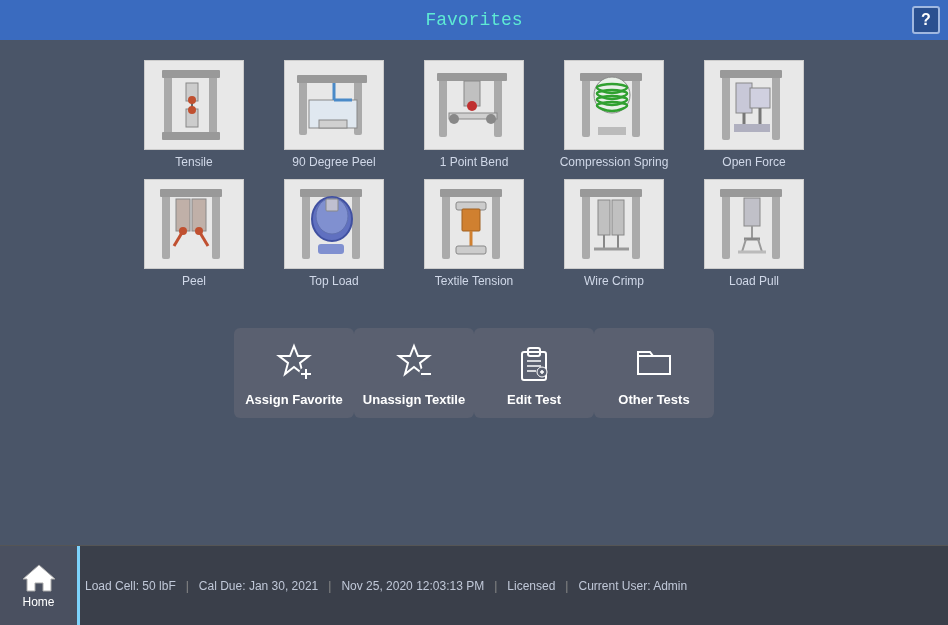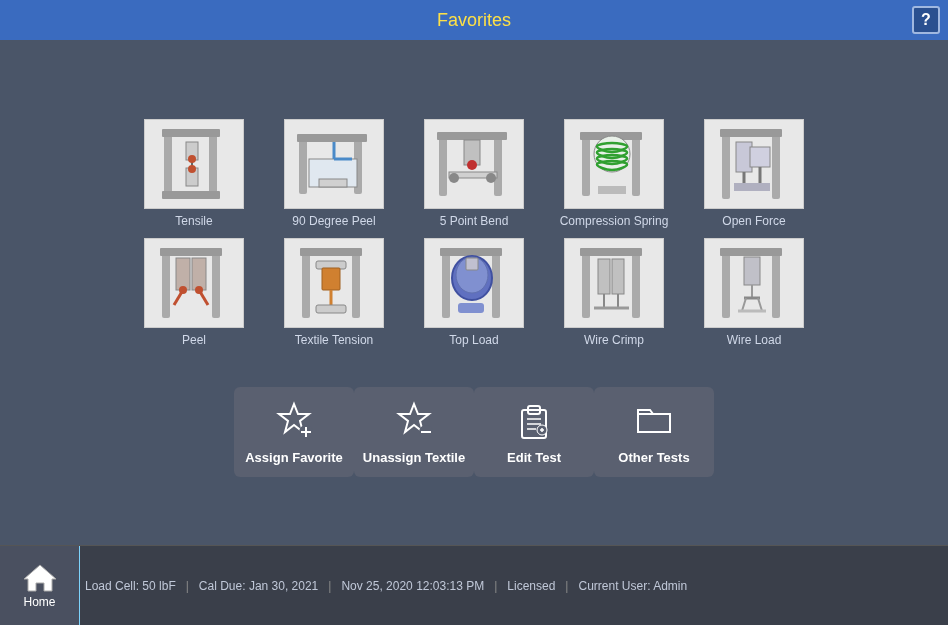--- a/index.html
+++ b/index.html
@@ -17,23 +17,24 @@
     #header {
       background: #3a6bbf;
       height: 40px;
       display: flex;
       align-items: center;
       justify-content: center;
       position: relative;
       flex-shrink: 0;
     }
     #header-title {
-      color: #fde047;
+      color: #5eead4;
       font-size: 18px;
       font-weight: normal;
+      font-family: Liberation Mono, monospace;
     }
     #help-button {
       position: absolute;
       right: 8px;
       top: 6px;
       width: 28px;
       height: 28px;
       border: 2px solid #a0b8e0;
       border-radius: 3px;
       background: #2a5090;
@@ -48,21 +49,20 @@
 
     
     #main {
       flex: 1;
       background: #4a5568;
       display: flex;
       flex-direction: column;
       align-items: center;
       padding: 20px 0 10px 0;
       overflow: hidden;
-      justify-content: center;
     }
 
     
     #test-grid {
       display: grid;
       grid-template-columns: repeat(5, 110px);
       grid-template-rows: repeat(2, auto);
       gap: 10px 30px;
       margin-bottom: 30px;
     }
@@ -138,21 +138,21 @@
     }
 
     #home-btn {
       width: 80px;
       background: #4a5060;
       display: flex;
       flex-direction: column;
       align-items: center;
       justify-content: center;
       cursor: pointer;
-      border-right: 1px solid #7dd3fc;
+      border-right: 3px solid #7dd3fc;
       gap: 2px;
     }
     #home-label {
       color: white;
       font-size: 12px;
     }
 
     #status-bar {
       flex: 1;
       display: flex;
@@ -222,21 +222,21 @@
           <rect x="5" y="8" width="8" height="64" fill="#aaa" rx="2"></rect>
           <rect x="60" y="8" width="8" height="64" fill="#aaa" rx="2"></rect>
           <rect x="3" y="8" width="70" height="8" fill="#999" rx="1"></rect>
           <rect x="30" y="16" width="16" height="25" fill="#c0c0c0" stroke="#888"></rect>
           <circle cx="38" cy="41" r="5" fill="#c03030"></circle>
           <rect x="15" y="48" width="48" height="6" fill="#d0d0d0" stroke="#888"></rect>
           <circle cx="20" cy="54" r="5" fill="#888"></circle>
           <circle cx="57" cy="54" r="5" fill="#888"></circle>
         </svg>
       </div>
-      <span class="test-label">5 Point Bend</span>
+      <span class="test-label">1 Point Bend</span>
     </div>
 
     <div class="test-item">
       <div class="test-image">
         <svg width="80" height="80" viewBox="0 0 80 80">
           <rect x="8" y="8" width="8" height="64" fill="#aaa" rx="2"></rect>
           <rect x="58" y="8" width="8" height="64" fill="#aaa" rx="2"></rect>
           <rect x="6" y="8" width="62" height="8" fill="#999" rx="1"></rect>
           <circle cx="38" cy="30" r="18" fill="#e8f0e8" stroke="#888"></circle>
 
@@ -282,42 +282,42 @@
       </div>
       <span class="test-label">Peel</span>
     </div>
 
     <div class="test-item">
       <div class="test-image">
         <svg width="80" height="80" viewBox="0 0 80 80">
           <rect x="8" y="5" width="8" height="70" fill="#aaa" rx="2"></rect>
           <rect x="58" y="5" width="8" height="70" fill="#aaa" rx="2"></rect>
           <rect x="6" y="5" width="62" height="8" fill="#999" rx="1"></rect>
+          <ellipse cx="38" cy="35" rx="20" ry="22" fill="#6070c0" stroke="#4050a0" stroke-width="2"></ellipse>
+          <ellipse cx="38" cy="32" rx="16" ry="18" fill="#8090d0" stroke="#6070b0"></ellipse>
+          <rect x="32" y="15" width="12" height="12" fill="#c0c0d0" stroke="#888" rx="1"></rect>
+          <rect x="24" y="60" width="26" height="10" fill="#8090d0" rx="3"></rect>
+        </svg>
+      </div>
+      <span class="test-label">Top Load</span>
+    </div>
+
+    <div class="test-item">
+      <div class="test-image">
+        <svg width="80" height="80" viewBox="0 0 80 80">
+          <rect x="8" y="5" width="8" height="70" fill="#aaa" rx="2"></rect>
+          <rect x="58" y="5" width="8" height="70" fill="#aaa" rx="2"></rect>
+          <rect x="6" y="5" width="62" height="8" fill="#999" rx="1"></rect>
           <rect x="22" y="18" width="30" height="8" fill="#ccc" stroke="#888" rx="2"></rect>
           <rect x="28" y="25" width="18" height="22" fill="#d08030" stroke="#a06020" rx="1"></rect>
           <line x1="37" y1="47" x2="37" y2="62" stroke="#d08030" stroke-width="3"></line>
           <rect x="22" y="62" width="30" height="8" fill="#ccc" stroke="#888" rx="2"></rect>
         </svg>
       </div>
       <span class="test-label">Textile Tension</span>
-    </div>
-
-    <div class="test-item">
-      <div class="test-image">
-        <svg width="80" height="80" viewBox="0 0 80 80">
-          <rect x="8" y="5" width="8" height="70" fill="#aaa" rx="2"></rect>
-          <rect x="58" y="5" width="8" height="70" fill="#aaa" rx="2"></rect>
-          <rect x="6" y="5" width="62" height="8" fill="#999" rx="1"></rect>
-          <ellipse cx="38" cy="35" rx="20" ry="22" fill="#6070c0" stroke="#4050a0" stroke-width="2"></ellipse>
-          <ellipse cx="38" cy="32" rx="16" ry="18" fill="#8090d0" stroke="#6070b0"></ellipse>
-          <rect x="32" y="15" width="12" height="12" fill="#c0c0d0" stroke="#888" rx="1"></rect>
-          <rect x="24" y="60" width="26" height="10" fill="#8090d0" rx="3"></rect>
-        </svg>
-      </div>
-      <span class="test-label">Top Load</span>
     </div>
 
     <div class="test-item">
       <div class="test-image">
         <svg width="80" height="80" viewBox="0 0 80 80">
           <rect x="8" y="5" width="8" height="70" fill="#aaa" rx="2"></rect>
           <rect x="58" y="5" width="8" height="70" fill="#aaa" rx="2"></rect>
           <rect x="6" y="5" width="62" height="8" fill="#999" rx="1"></rect>
           <rect x="24" y="16" width="12" height="35" fill="#c0c0c0" stroke="#888"></rect>
           <rect x="38" y="16" width="12" height="35" fill="#c0c0c0" stroke="#888"></rect>
@@ -336,21 +336,21 @@
           <rect x="58" y="5" width="8" height="70" fill="#aaa" rx="2"></rect>
           <rect x="6" y="5" width="62" height="8" fill="#999" rx="1"></rect>
           <rect x="30" y="14" width="16" height="28" fill="#c0c0c8" stroke="#888"></rect>
           <line x1="38" y1="42" x2="38" y2="55" stroke="#999" stroke-width="2"></line>
           <line x1="30" y1="55" x2="46" y2="55" stroke="#888" stroke-width="3"></line>
           <line x1="32" y1="55" x2="28" y2="68" stroke="#999" stroke-width="2"></line>
           <line x1="44" y1="55" x2="48" y2="68" stroke="#999" stroke-width="2"></line>
           <line x1="24" y1="68" x2="52" y2="68" stroke="#bbb" stroke-width="3"></line>
         </svg>
       </div>
-      <span class="test-label">Wire Load</span>
+      <span class="test-label">Load Pull</span>
     </div>
   </div>
 
   <div id="action-row">
     <button class="action-btn">
       <div class="btn-icon">
         <svg width="40" height="40" viewBox="0 0 40 40">
           <polygon points="20,4 24,14 35,14 26,21 29,32 20,25 11,32 14,21 5,14 16,14" fill="none" stroke="white" stroke-width="2"></polygon>
           <circle cx="32" cy="32" r="7" fill="#5a6070"></circle>
           <line x1="32" y1="27" x2="32" y2="37" stroke="white" stroke-width="2"></line>

